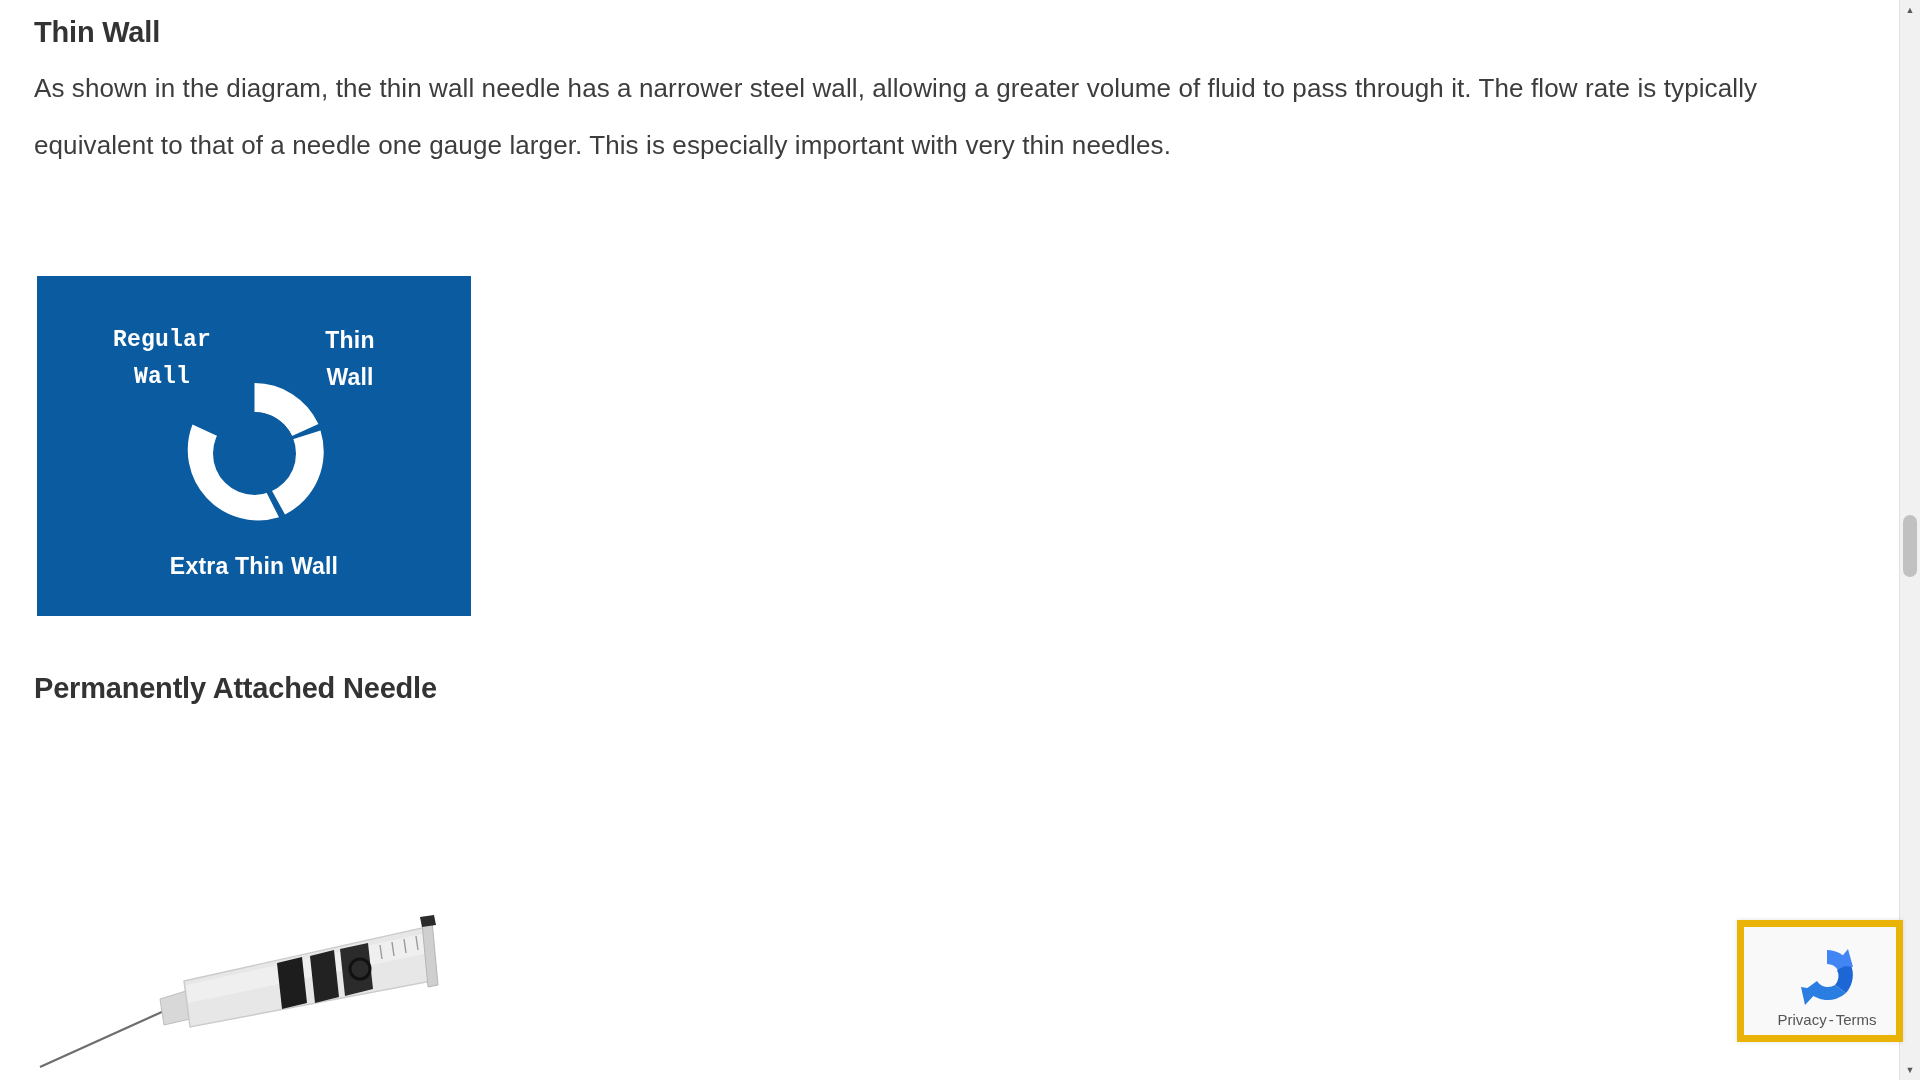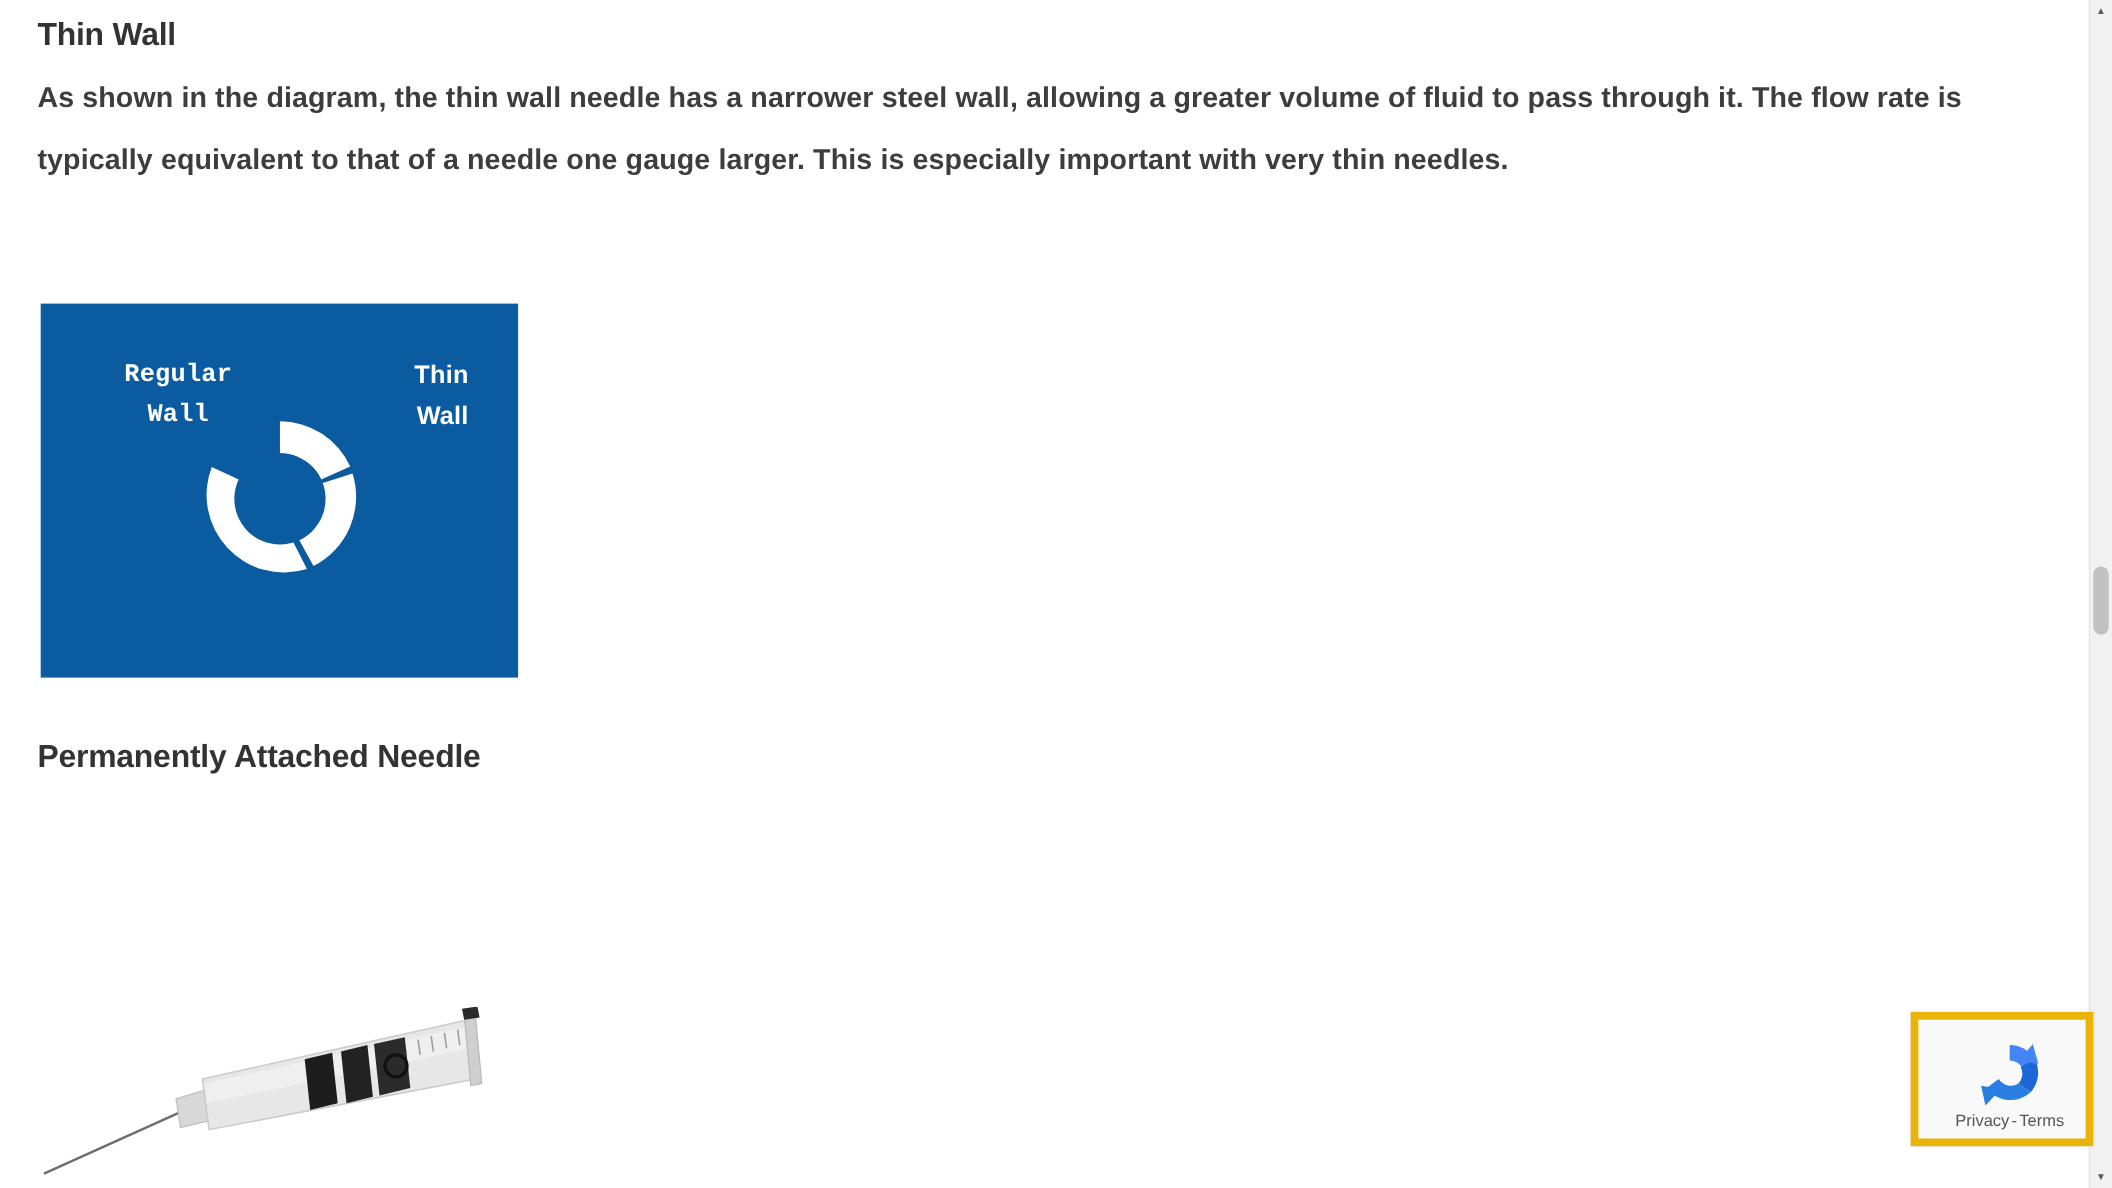--- a/index.html
+++ b/index.html
@@ -44,21 +44,21 @@
     position: absolute;
     left: 34px;
     top: 16px;
   }
 
   p.body-text {
     font-size: 26px;
     line-height: 57px;
     color: #3d3d3d;
     margin: 0;
-    font-weight: 700;
+    font-weight: 400;
     letter-spacing: 0.1px;
   }
 
   #thin-wall-text {
     position: absolute;
     left: 34px;
     top: 60px;
     width: 1820px;
   }
 
@@ -83,24 +83,23 @@
   }
 
   .diagram .lbl-regular {
     left: 60px;
     top: 46px;
     width: 130px;
     font-family: Liberation Mono, monospace;
   }
 
   .diagram .lbl-thin {
-    left: 259px;
+    left: 248px;
     top: 46px;
     width: 130px;
-    text-align: right;
   }
 
   .diagram .lbl-extra {
     left: 67px;
     top: 272px;
     width: 300px;
   }
 
   .diagram .ring-wrap {
     position: absolute;
@@ -226,20 +225,21 @@
 
     <div class="diagram">
       <div class="lbl lbl-regular">
         <span>Regular</span><br>
         <span>Wall</span>
       </div>
       <div class="lbl lbl-thin">
         <span>Thin</span><br>
         <span>Wall</span>
       </div>
+      <div class="lbl lbl-extra">Extra Thin Wall</div>
 
       <div class="ring-wrap">
         <svg width="145" height="145" viewBox="0 0 145 145" aria-hidden="true">
 
           <g fill="#ffffff">
             <path d="M72.5 2 A70.5 70.5 0 0 1 136.4 43.0 L110.0 55.0 A41.5 41.5 0 0 0 72.5 31.0 Z"></path>
             <path d="M138.5 49.5 A70.5 70.5 0 0 1 103.0 133.5 L89.0 108.0 A41.5 41.5 0 0 0 110.0 58.5 Z"></path>
             <path d="M97.0 136.3 A70.5 70.5 0 0 1 10.5 43.5 L37.5 56.0 A41.5 41.5 0 0 0 84.0 110.5 Z"></path>
             <circle cx="72.5" cy="72.5" r="41.5" fill="#0a5ba0"></circle>
           </g>

